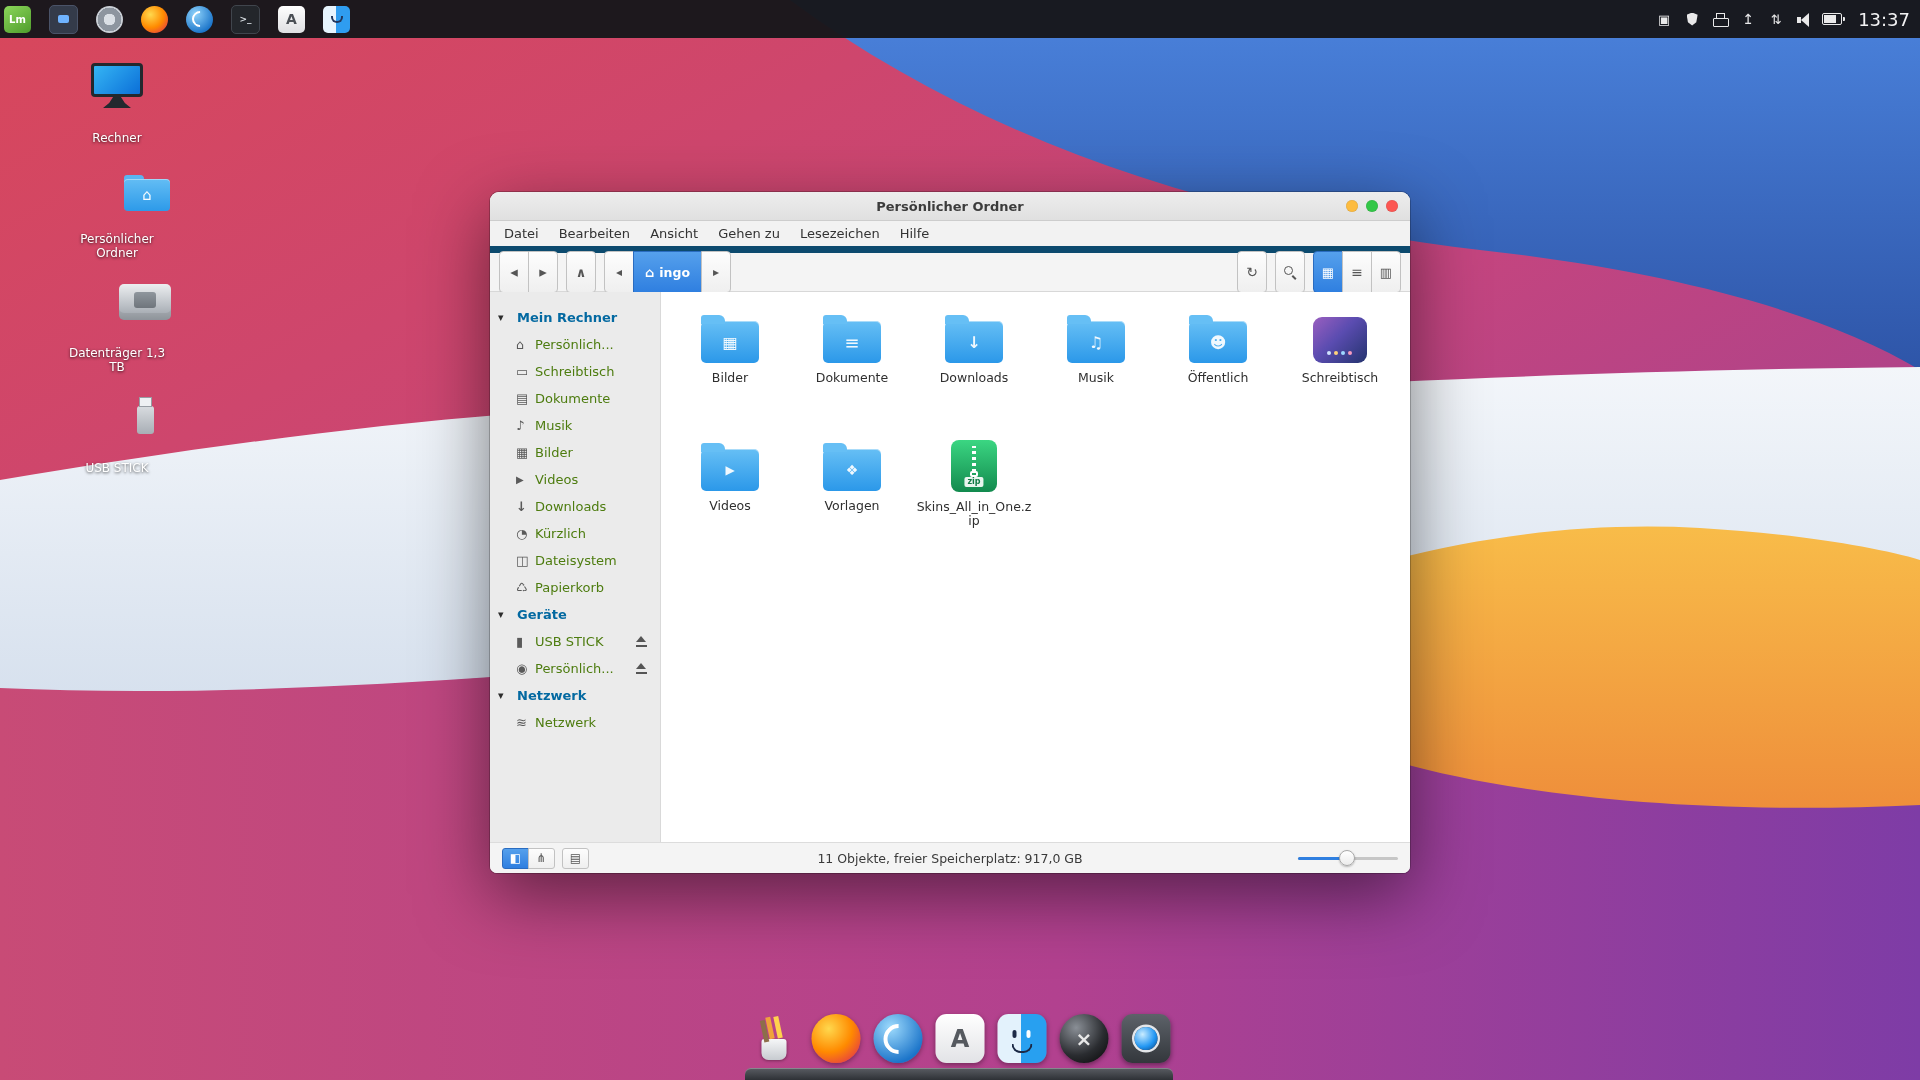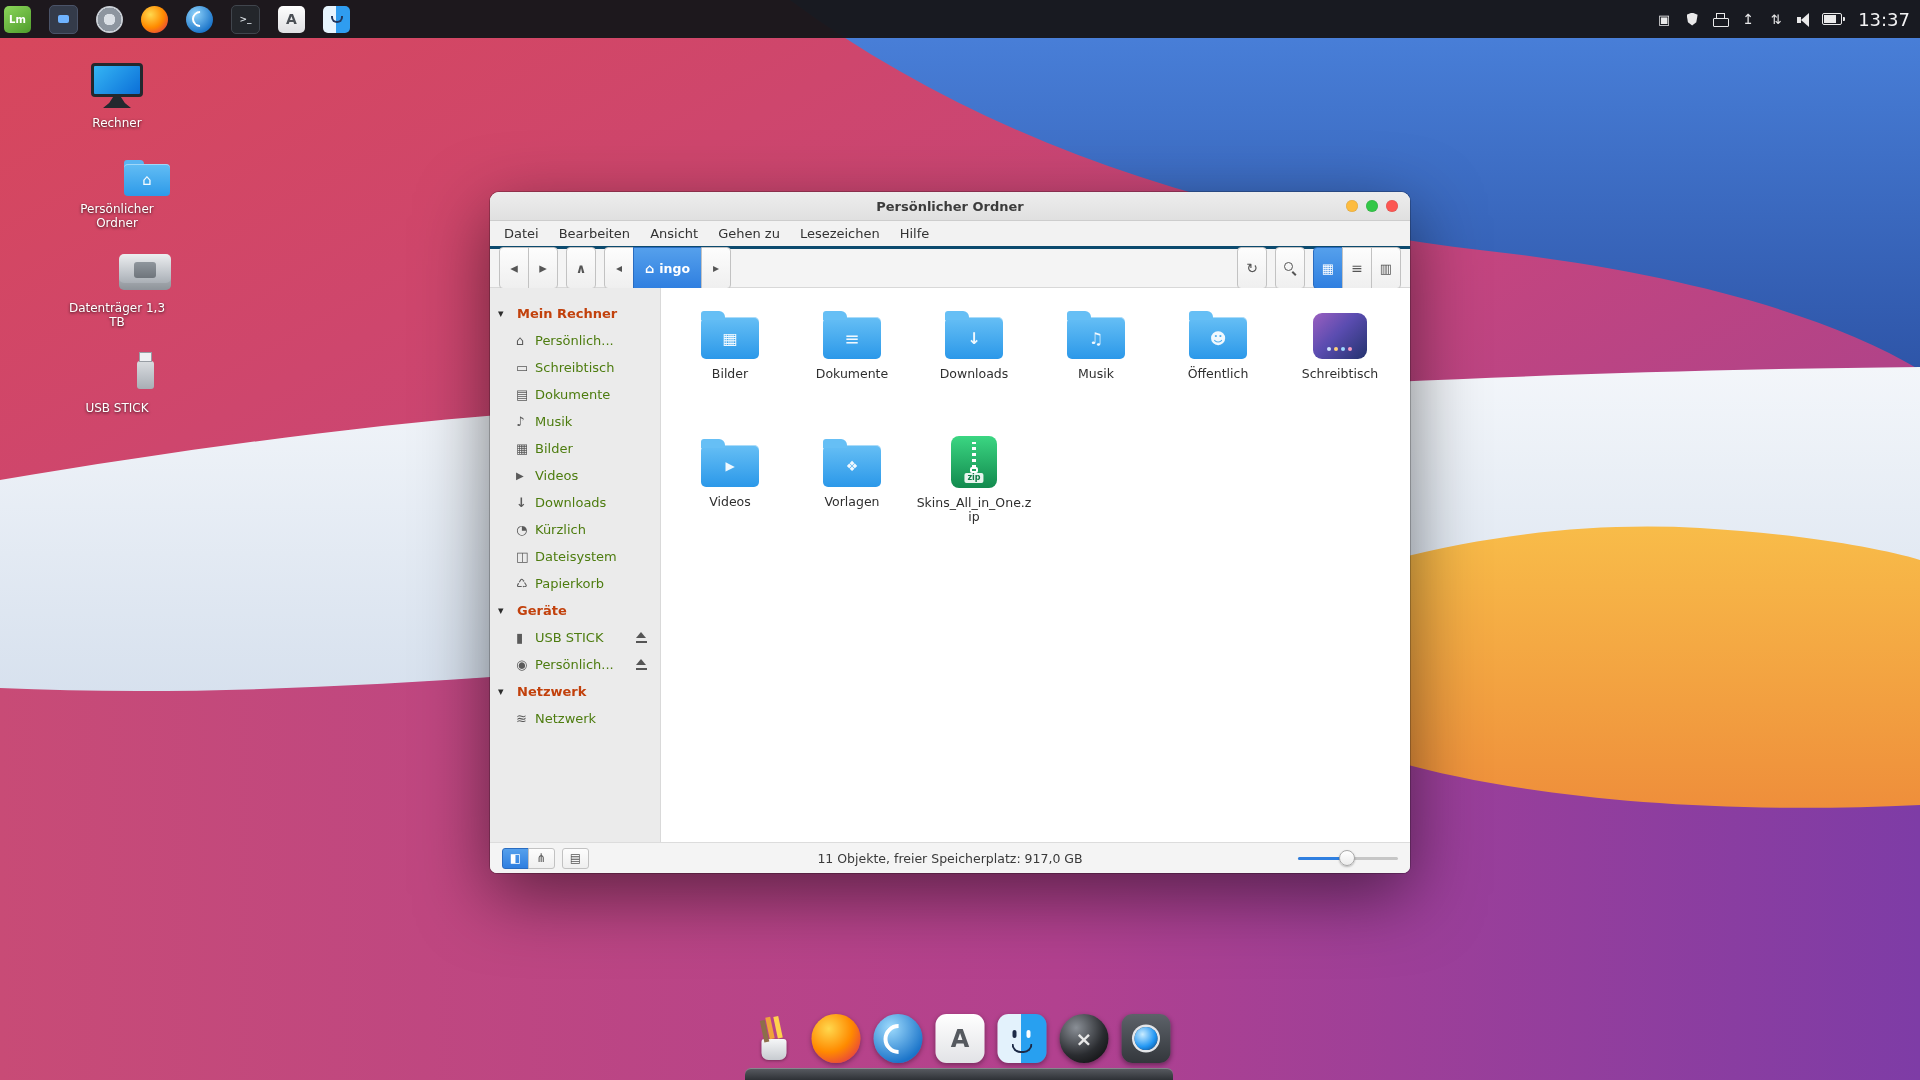--- a/index.html
+++ b/index.html
@@ -42,21 +42,21 @@
   .t-ico.battery{width:26px;}
   .t-ico.battery::before{content:"";width:16px;height:8px;border:1px solid #e9e9ea;border-radius:2px;padding:1px;
       background:linear-gradient(90deg,#e9e9ea 0 72%,transparent 72%);background-clip:content-box;box-sizing:content-box;}
   .t-ico.battery::after{content:"";width:2px;height:4px;background:#e9e9ea;margin-left:1px;border-radius:0 1px 1px 0;}
   .clock{color:#f2f2f3;font-size:18px;margin-left:8px;cursor:pointer;}
 
   
   .desk-icons{position:absolute;left:58px;top:62px;width:118px;display:flex;flex-direction:column;gap:17px;z-index:5;}
   .d-item{display:flex;flex-direction:column;align-items:center;cursor:pointer;}
   .d-art{height:50px;display:flex;align-items:center;justify-content:center;position:relative;}
-  .d-label{margin-top:5px;color:#fff;font-size:12px;text-align:center;line-height:1.15;max-width:112px;
+  .d-label{margin-top:20px;color:#fff;font-size:12px;text-align:center;line-height:1.15;max-width:112px;
            text-shadow:0 1px 3px rgba(0,0,0,.75);}
   .d-art.computer{width:56px;}
   .d-art.computer::before{content:"";position:absolute;top:1px;left:2px;width:52px;height:34px;box-sizing:border-box;
       border:3px solid #23282e;border-radius:4px;background:linear-gradient(135deg,#35b5f4,#0b6fd8);}
   .d-art.computer::after{content:"";position:absolute;top:35px;left:14px;width:28px;height:11px;background:#23282e;
       clip-path:polygon(36% 0,64% 0,78% 55%,100% 100%,0 100%,22% 55%);}
   .d-art.home-folder::before{content:"";position:absolute;top:12px;left:7px;width:20px;height:7px;border-radius:3px 4px 0 0;background:#5ab5f2;}
   .d-art.home-folder::after{content:"⌂";position:absolute;top:16px;left:7px;width:46px;height:32px;border-radius:4px;
       background:linear-gradient(180deg,#63bdf4,#2d9ae9);color:rgba(255,255,255,.95);font-size:15px;
       display:flex;align-items:center;justify-content:center;box-shadow:inset 0 1px 0 rgba(255,255,255,.4);}
@@ -73,21 +73,21 @@
   .win{position:absolute;left:490px;top:192px;width:920px;height:681px;border-radius:9px 9px 7px 7px;
        background:#fff;box-shadow:0 22px 70px rgba(0,0,0,.5),0 0 0 1px rgba(0,0,0,.22);z-index:20;
        display:flex;flex-direction:column;overflow:hidden;}
   .titlebar{height:28px;flex:0 0 28px;background:linear-gradient(#ededed,#e0e0e0);border-bottom:1px solid #cdcdcd;
        position:relative;display:flex;align-items:center;justify-content:center;cursor:default;}
   .title{font-size:13px;font-weight:bold;color:#3c3c3c;}
   .tl-group{position:absolute;right:12px;top:0;height:100%;display:flex;align-items:center;gap:8px;}
   .tl{width:12px;height:12px;border-radius:50%;cursor:pointer;box-shadow:inset 0 0 1px rgba(0,0,0,.3);}
   .tl.yellow{background:#fdbc40;} .tl.green{background:#33c748;} .tl.red{background:#fc5753;}
 
-  .menubar{height:25px;flex:0 0 25px;background:#f2f2f2;border-bottom:3px solid #0c4a6e;
+  .menubar{height:25px;flex:0 0 25px;background:#f2f2f2;border-bottom:7px solid #0c4a6e;
        display:flex;align-items:center;padding:0 4px;}
   .menu-item{font-size:13px;color:#333;padding:2px 10px;border-radius:3px;cursor:pointer;}
 
   .toolbar{height:38px;flex:0 0 38px;background:#f4f4f4;border-bottom:1px solid #d8d8d8;
        display:flex;align-items:center;padding:0 9px;gap:8px;}
   .tb-group{display:inline-flex;}
   .tb-btn{height:42px;min-width:30px;display:inline-flex;align-items:center;justify-content:center;
        background:linear-gradient(#fdfdfd,#efefef);border:1px solid #c2c2c2;cursor:pointer;box-sizing:border-box;}
   .tb-group .tb-btn+.tb-btn{margin-left:-1px;}
   .tb-group .tb-btn:first-child{border-radius:4px 0 0 4px;}
@@ -128,21 +128,21 @@
   .s-icon.pictures::before{content:"▦";}
   .s-icon.videos::before{content:"▶";font-size:10px;}
   .s-icon.downloads::before{content:"↓";font-weight:bold;}
   .s-icon.recent::before{content:"◔";}
   .s-icon.filesystem::before{content:"◫";}
   .s-icon.trash::before{content:"♺";}
   .s-icon.usb::before{content:"▮";}
   .s-icon.disk::before{content:"◉";}
   .s-icon.network::before{content:"≋";}
   .s-label{font-size:13px;color:#4d7c0f;white-space:nowrap;}
-  .s-row.header .s-label{color:#c2410c;}
+  .s-row.header .s-label{color:#0369a1;}
   .eject{display:none;position:relative;width:13px;height:13px;margin-left:auto;margin-right:12px;cursor:pointer;}
   .s-row.has-eject .eject{display:inline-block;}
   .eject::before{content:"";position:absolute;left:1px;top:1px;border:5.5px solid transparent;border-top:none;border-bottom:6px solid #555;}
   .eject::after{content:"";position:absolute;left:1px;bottom:1px;width:11px;height:2px;background:#555;}
 
   .content{flex:1;background:#fff;padding:20px 0 0 8px;display:flex;flex-wrap:wrap;align-content:flex-start;overflow:hidden;}
   .cell{width:122px;height:128px;display:flex;flex-direction:column;align-items:center;cursor:pointer;}
   .ficon{position:relative;display:block;}
   .ficon.fold{width:58px;height:42px;margin-top:9px;border-radius:5px;
       background:linear-gradient(180deg,#66bff5,#2b98e9);box-shadow:inset 0 1px 0 rgba(255,255,255,.45);}

